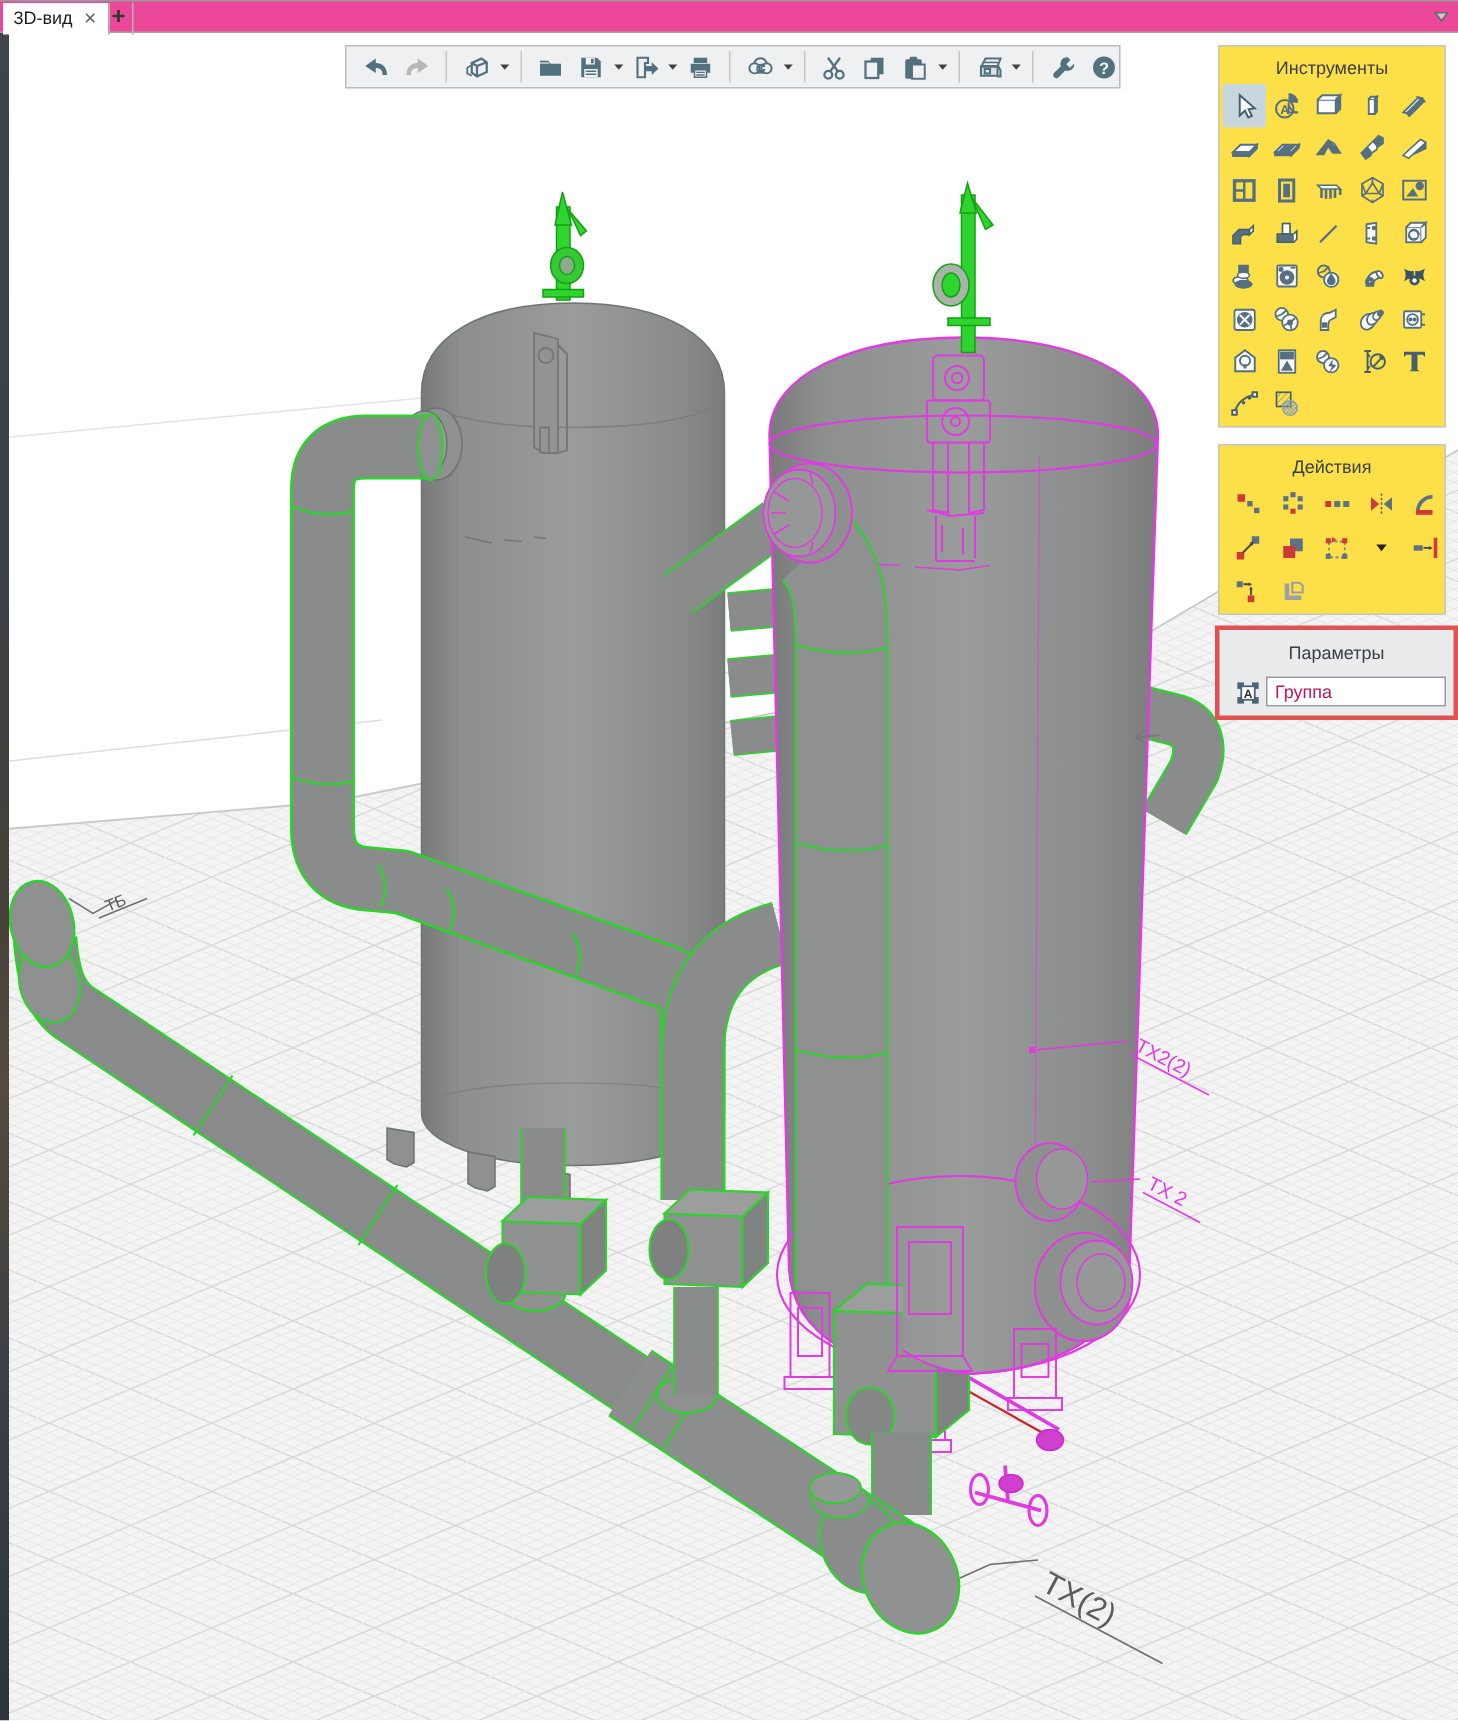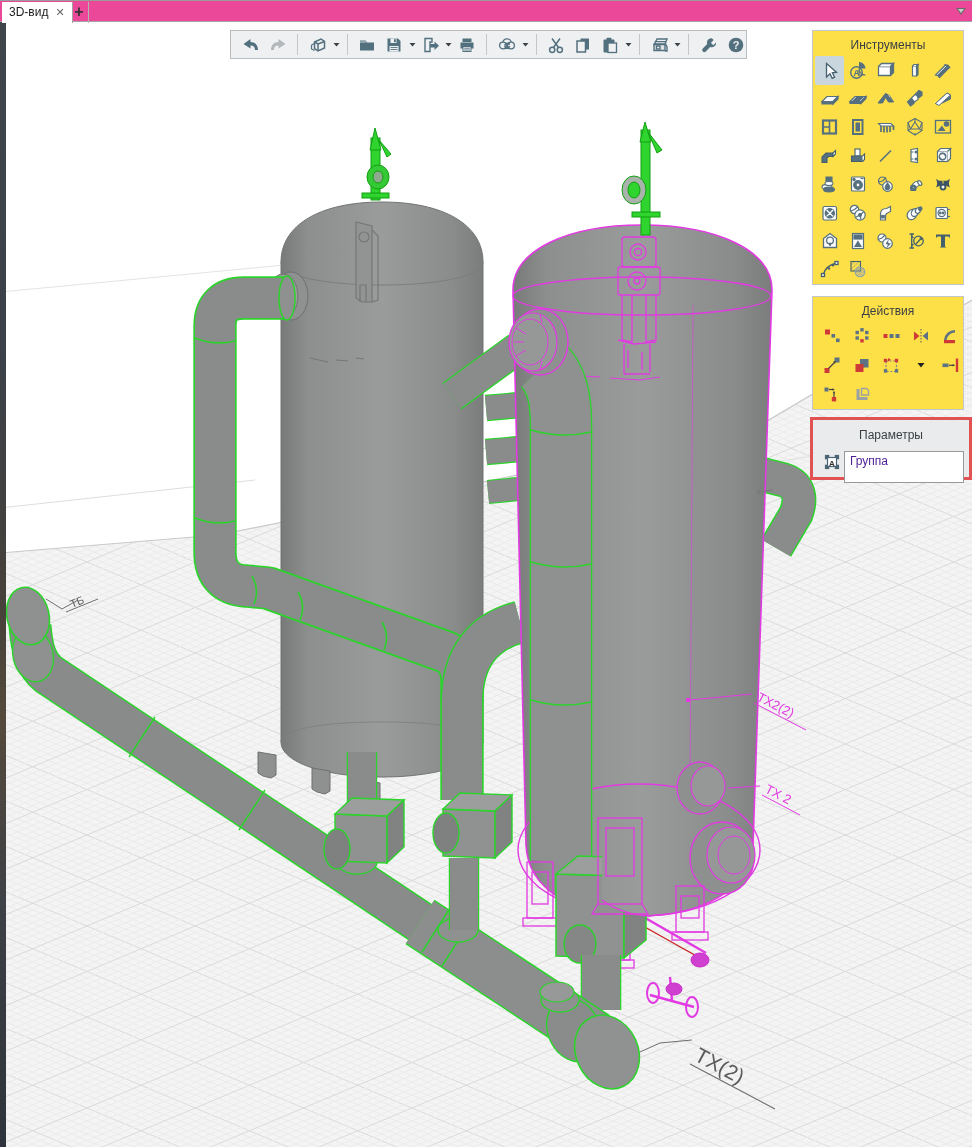--- a/index.html
+++ b/index.html
@@ -13,21 +13,21 @@
 .toolbar{position:absolute;left:230px;top:30px;width:517px;height:29px;background:#eef0f1;border:1px solid #b9bdbf;display:flex;align-items:center;padding:0 6px}
 .tbi{width:18px;height:18px;margin:0 4.6px;flex:none}
 .car{width:7px;height:18px;margin:0 1px;flex:none}
 .tsep{width:1px;height:21px;background:#c3c7c9;margin:0 6px;flex:none}
 .panel{position:absolute;background:#fde047;border:1px solid #c2c6c8}
 .ptitle{text-align:center;font-size:12px;color:#3a3f44;padding-top:7px}
 .tcell{position:absolute;width:29px;height:29px;display:flex;align-items:center;justify-content:center}
 .tcell.sel{background:#c9d6dd;border-radius:2px}
 .acell{position:absolute;width:18px;height:18px}
 .pparams{position:absolute;left:810px;top:417px;width:162px;height:63px;background:#e9ebec;border:3px solid #e05352}
-.pinput{position:absolute;left:31px;top:31px;width:120px;height:32px;background:#fff;border:1px solid #999;font-size:12px;color:#4c1d95;line-height:18px;padding-left:5px}
+.pinput{position:absolute;left:31px;top:31px;width:120px;height:20px;background:#fff;border:1px solid #999;font-size:12px;color:#be185d;line-height:18px;padding-left:5px}
 </style></head><body>
 <div class="canvas">
     <svg width="972" height="1147" viewBox="0 0 972 1147" text-rendering="geometricPrecision" style="position:absolute;left:0;top:0" xmlns="http://www.w3.org/2000/svg">
       <clipPath id="fc">
         <polygon points="0,553 218,535 757,427 972,300 972,1147 0,1147"></polygon>
       </clipPath>
       <polygon points="0,553 218,535 757,427 972,300 972,1147 0,1147" fill="#f4f4f4"></polygon>
       <g clip-path="url(#fc)">
         <line x1="0" y1="-430.0" x2="972" y2="-21.8" stroke="#dadadb" stroke-width="1"></line>
         <line x1="0" y1="-423.5" x2="972" y2="-15.3" stroke="#ebebec" stroke-width="1"></line>

